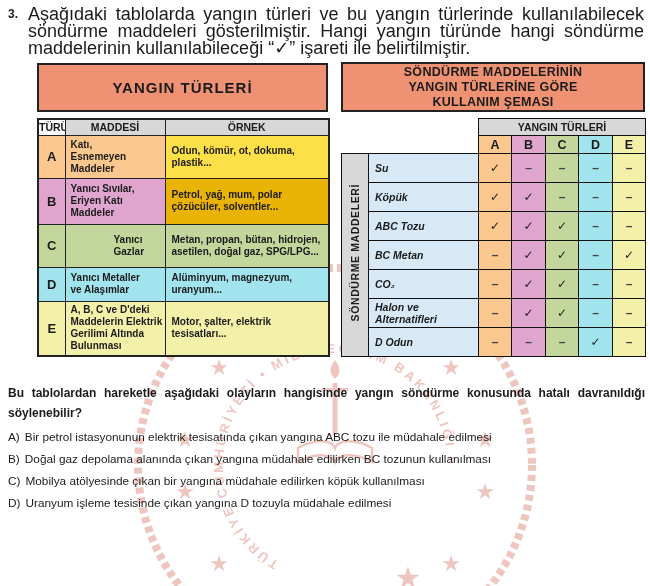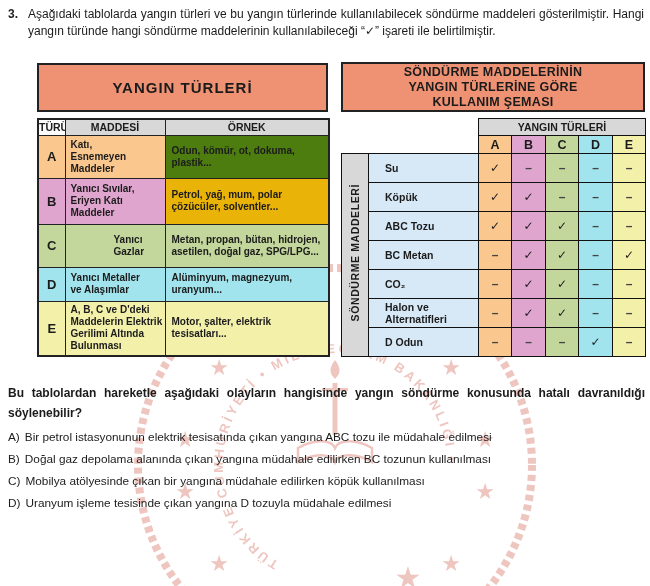--- a/index.html
+++ b/index.html
@@ -15,21 +15,21 @@
   .page{position:relative;width:650px;height:586px;background:#fff;overflow:hidden;}
 
   
   .watermark{position:absolute;left:0;top:0;width:650px;height:586px;z-index:0;pointer-events:none;}
 
   .content{position:relative;z-index:1;width:100%;height:100%;}
 
   
   .intro-row{position:absolute;left:8px;top:6px;width:636px;display:flex;}
   .q-number{font-weight:bold;font-size:12px;width:20px;flex:0 0 20px;line-height:17px;}
-  .q-intro{font-size:12px;line-height:17px;text-align:justify;}
+  .q-intro{font-size:18px;line-height:17px;text-align:justify;}
 
   
   .ft-title{position:absolute;left:37px;top:63px;width:291px;height:49px;
     background:var(--title-bg);border:2px solid #222;display:flex;align-items:center;justify-content:center;
     font-weight:bold;font-size:15px;letter-spacing:1px;}
   table.ft{position:absolute;left:37px;top:118px;width:291px;border-collapse:collapse;border:2px solid #222;table-layout:fixed;}
   table.ft td,table.ft th{border:1px solid #222;overflow:hidden;}
   table.ft tr.hdr{height:16px;}
   table.ft th{font-size:10.5px;font-weight:bold;background:var(--gray);}
   table.ft th.turu{background:#FCFCFC;}
@@ -44,21 +44,21 @@
   table.ut{position:absolute;left:341px;top:118px;width:304px;border-collapse:collapse;table-layout:fixed;}
   table.ut td{border:1.5px solid #111;overflow:hidden;}
   table.ut td.blank{border:none;background:transparent;}
   table.ut tr{height:29px;}
   table.ut tr.h1{height:17px;}
   table.ut tr.h2{height:18px;}
   td.ghead{background:var(--gray);font-weight:bold;font-size:10.5px;text-align:center;}
   td.cl-letter{font-weight:bold;font-size:12.5px;text-align:center;}
   td.sidebar{background:var(--gray);text-align:center;vertical-align:middle;}
   .vtext{writing-mode:vertical-rl;transform:rotate(180deg);font-weight:bold;font-size:10.5px;letter-spacing:.6px;white-space:nowrap;}
-  td.rlabel{background:var(--blue);font-weight:bold;font-size:10.5px;padding-left:16px;vertical-align:middle;}
+  td.rlabel{background:var(--blue);font-weight:bold;font-size:10.5px;padding-left:6px;vertical-align:middle;font-style:italic;}
   td.mark{font-weight:bold;font-size:12px;text-align:center;vertical-align:middle;}
   td.mark.dash{color:#444;}
 
   
   .prompt{position:absolute;left:8px;top:383px;width:637px;font-weight:bold;font-size:12px;line-height:20px;text-align:justify;}
   .options{position:absolute;left:8px;top:426px;width:637px;}
   .opt{display:flex;height:22px;align-items:center;font-size:11.8px;}
   .opt .lab{margin-right:5px;}
 </style>
 </head>
@@ -122,21 +122,21 @@
           <tr class="hdr">
             <th class="turu">TÜRÜ</th>
             <th>MADDESİ</th>
             <th>ÖRNEK</th>
           </tr>
           <tr style="height: 43px;">
             <td class="ft-letter" style="background: rgb(250, 199, 143);">A</td>
             <td class="ft-mat" style="background: rgb(250, 199, 143);">Katı,
 Esnemeyen
 Maddeler</td>
-            <td class="ft-ex" style="background: #4d7c0f;">Odun, kömür, ot, dokuma, plastik...</td>
+            <td class="ft-ex" style="background: #fde047;">Odun, kömür, ot, dokuma, plastik...</td>
           </tr>
           <tr style="height: 46px;">
             <td class="ft-letter" style="background: rgb(223, 165, 206);">B</td>
             <td class="ft-mat" style="background: rgb(223, 165, 206);">Yanıcı Sıvılar,
 Eriyen Katı
 Maddeler</td>
             <td class="ft-ex" style="background: #eab308;">Petrol, yağ, mum, polar çözücüler, solventler...</td>
           </tr>
           <tr style="height: 43px;">
             <td class="ft-letter" style="background: rgb(195, 214, 155);">C</td>

